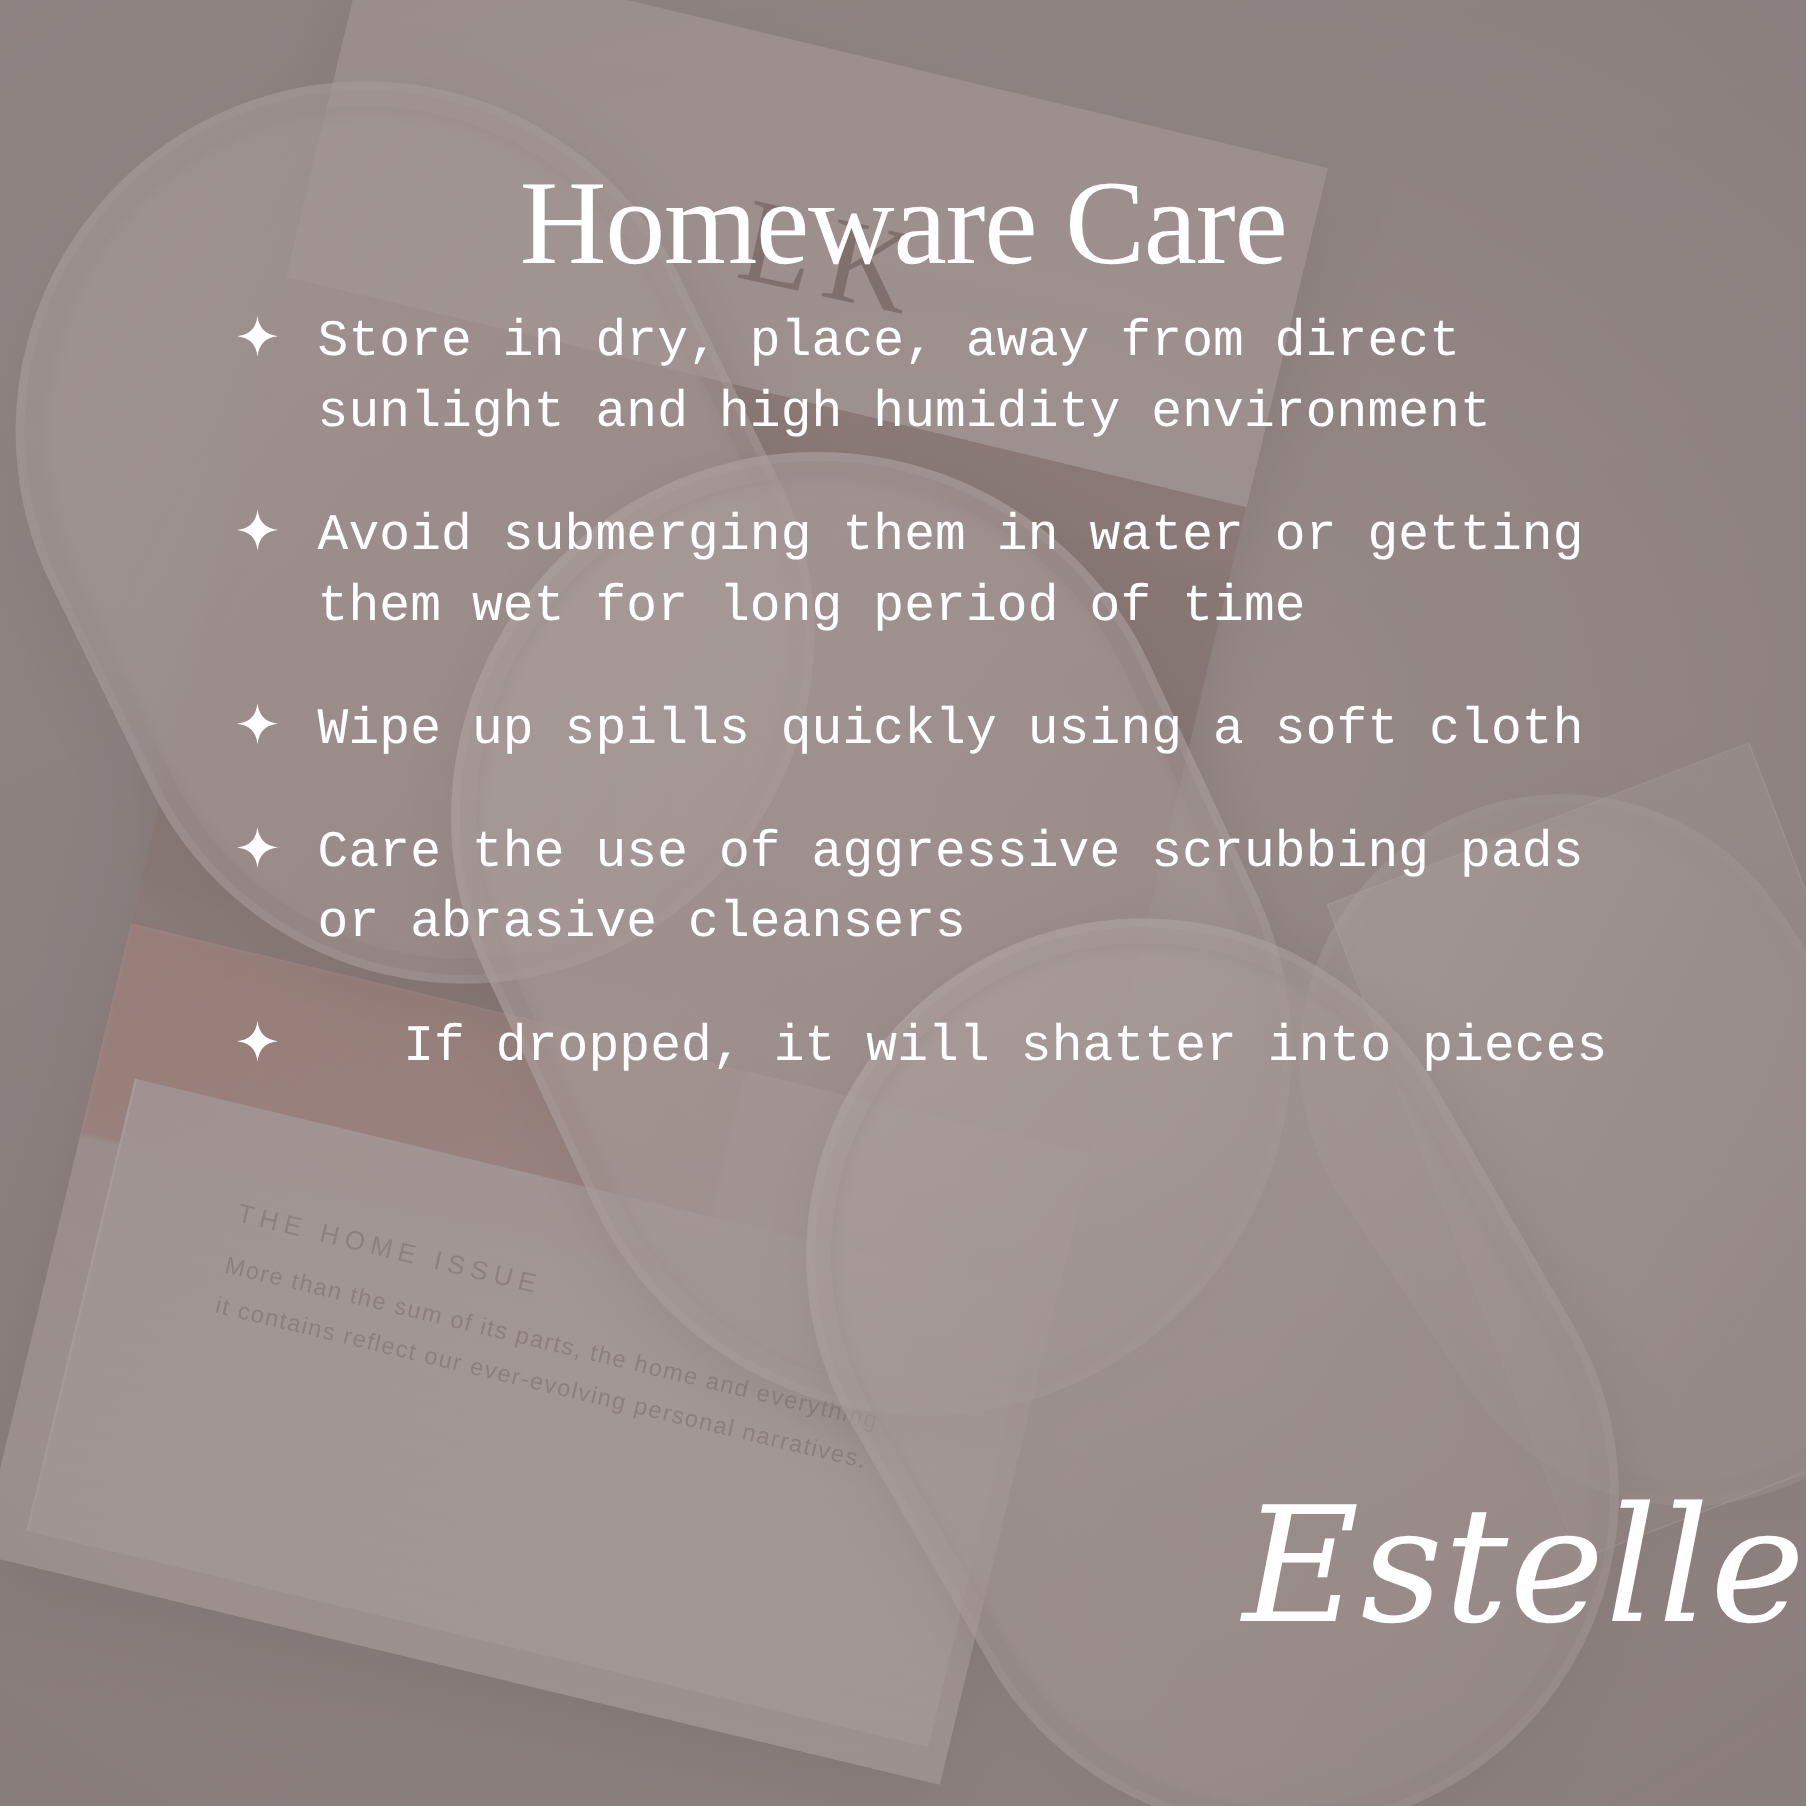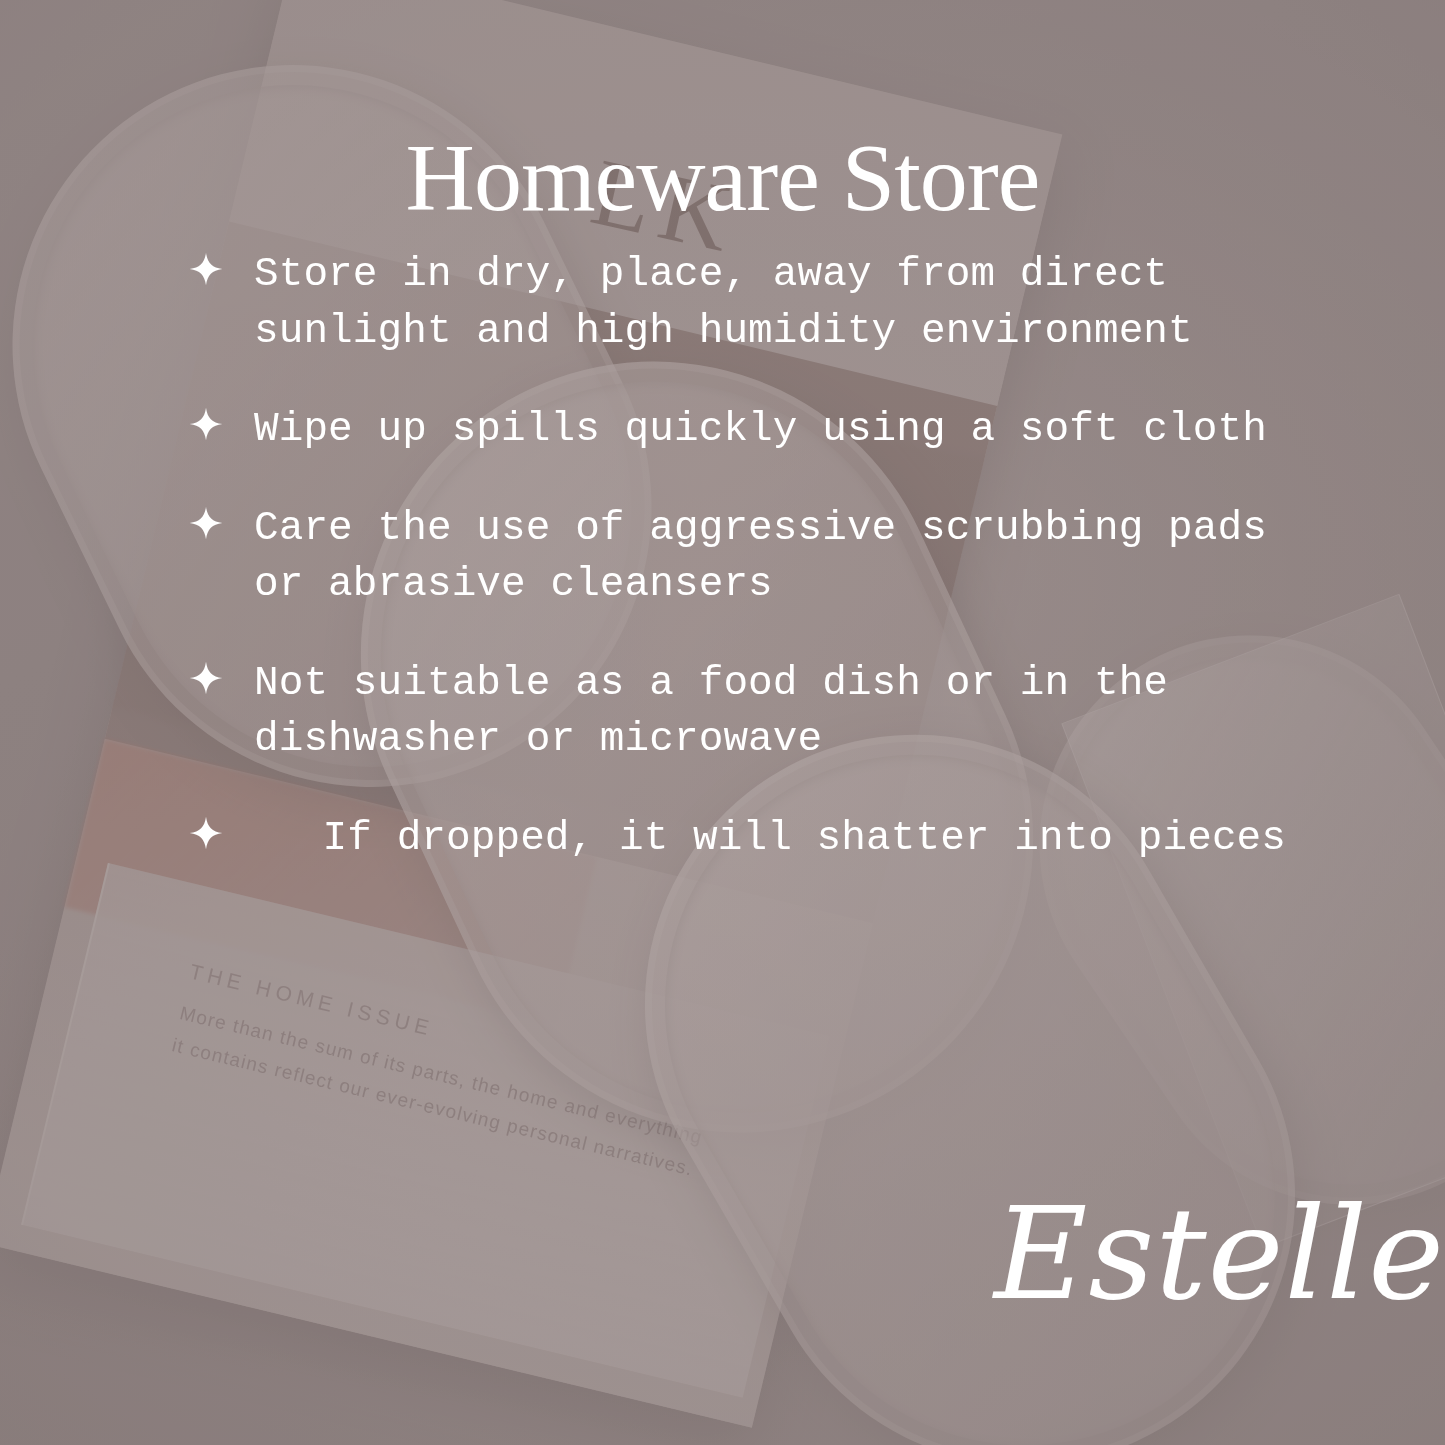--- a/index.html
+++ b/index.html
@@ -306,60 +306,60 @@
     <div class="tray tray-topright"></div>
     <div class="acrylic"></div>
     <div class="tray tray-right"></div>
 
     <div class="photo-overlay"></div>
     <div class="photo-haze"></div>
   </div>
 
   <div class="content">
 
-    <h1 class="title">Homeware Store</h1>
+    <h1 class="title">Homeware Care</h1>
 
     <div class="bullets">
 
       <div class="bullet">
         <span class="bullet-icon">
           <svg viewBox="0 0 100 100" aria-hidden="true">
             <path d="M50 2 C54 32 68 46 98 50 C68 54 54 68 50 98 C46 68 32 54 2 50 C32 46 46 32 50 2 Z" fill="#ffffff"></path>
           </svg>
         </span>
         <span class="bullet-text">Store in dry, place, away from direct sunlight and high humidity environment</span>
       </div>
 
+      <div class="bullet">
+        <span class="bullet-icon">
+          <svg viewBox="0 0 100 100" aria-hidden="true">
+            <path d="M50 2 C54 32 68 46 98 50 C68 54 54 68 50 98 C46 68 32 54 2 50 C32 46 46 32 50 2 Z" fill="#ffffff"></path>
+          </svg>
+        </span>
+        <span class="bullet-text">Avoid submerging them in water or getting them wet for long period of time</span>
+      </div>
 
       <div class="bullet">
         <span class="bullet-icon">
           <svg viewBox="0 0 100 100" aria-hidden="true">
             <path d="M50 2 C54 32 68 46 98 50 C68 54 54 68 50 98 C46 68 32 54 2 50 C32 46 46 32 50 2 Z" fill="#ffffff"></path>
           </svg>
         </span>
         <span class="bullet-text">Wipe up spills quickly using a soft cloth</span>
       </div>
 
       <div class="bullet">
         <span class="bullet-icon">
           <svg viewBox="0 0 100 100" aria-hidden="true">
             <path d="M50 2 C54 32 68 46 98 50 C68 54 54 68 50 98 C46 68 32 54 2 50 C32 46 46 32 50 2 Z" fill="#ffffff"></path>
           </svg>
         </span>
         <span class="bullet-text">Care the use of aggressive scrubbing pads or abrasive cleansers</span>
       </div>
 
-      <div class="bullet">
-        <span class="bullet-icon">
-          <svg viewBox="0 0 100 100" aria-hidden="true">
-            <path d="M50 2 C54 32 68 46 98 50 C68 54 54 68 50 98 C46 68 32 54 2 50 C32 46 46 32 50 2 Z" fill="#ffffff"></path>
-          </svg>
-        </span>
-        <span class="bullet-text">Not suitable as a food dish or in the dishwasher or microwave</span>
-      </div>
 
       <div class="bullet">
         <span class="bullet-icon">
           <svg viewBox="0 0 100 100" aria-hidden="true">
             <path d="M50 2 C54 32 68 46 98 50 C68 54 54 68 50 98 C46 68 32 54 2 50 C32 46 46 32 50 2 Z" fill="#ffffff"></path>
           </svg>
         </span>
         <span class="bullet-text">If dropped, it will shatter into pieces</span>
       </div>
 

